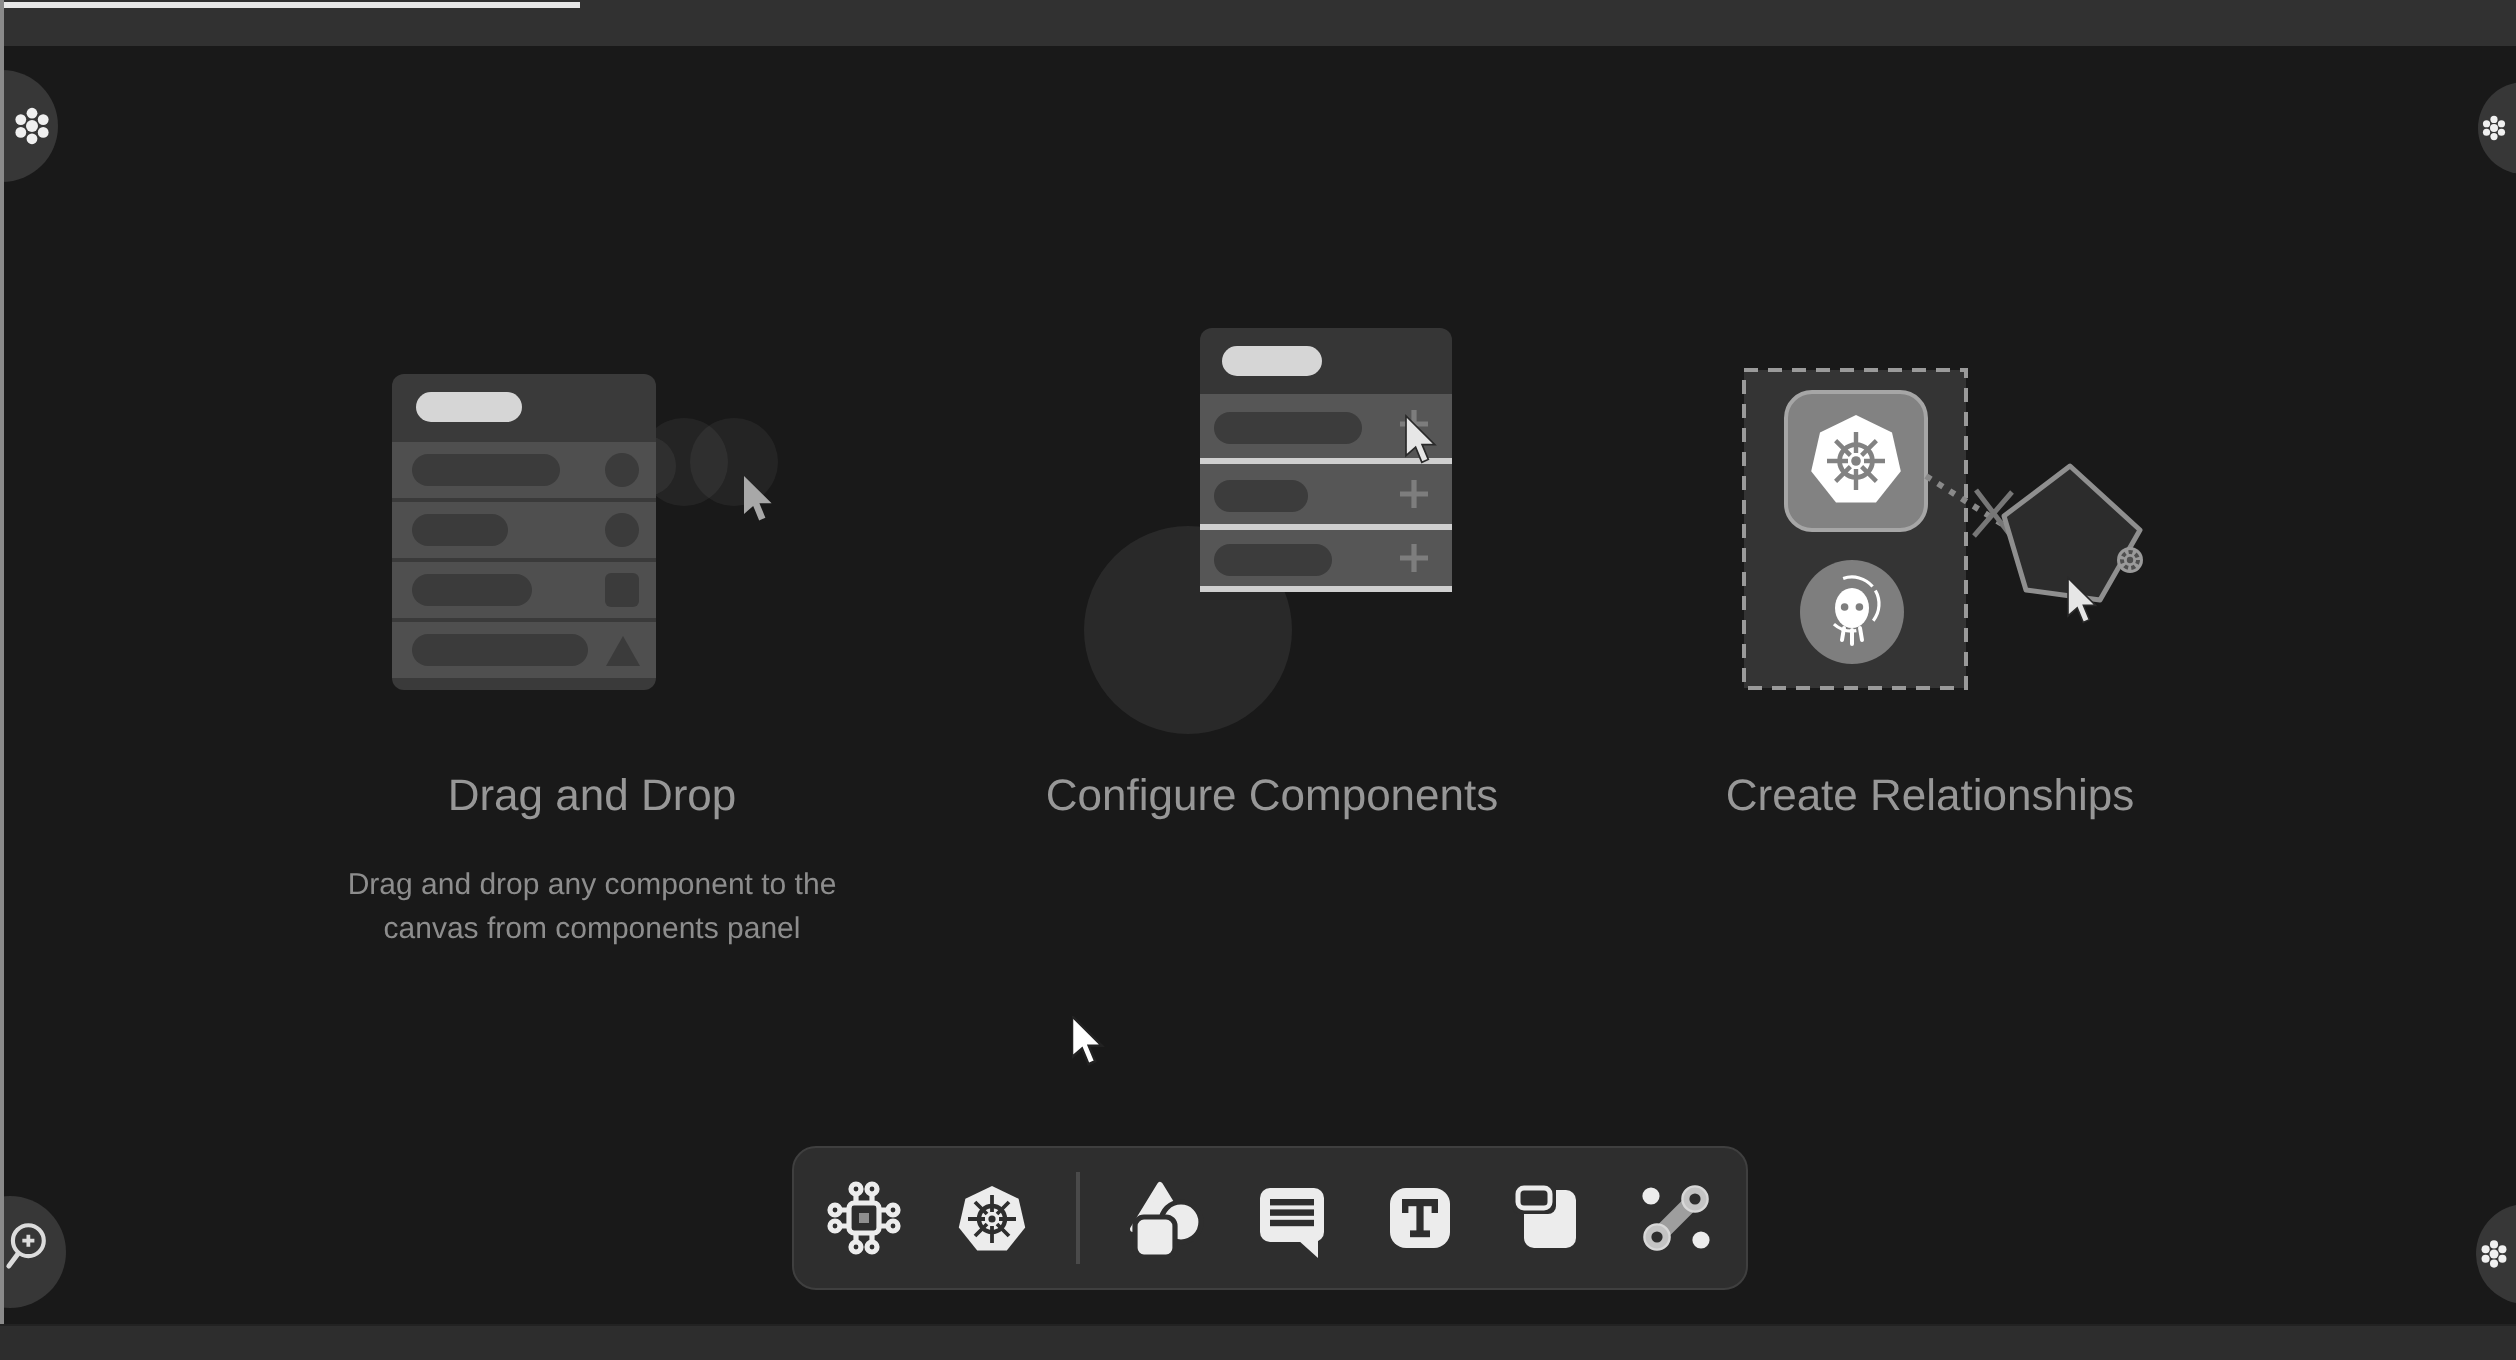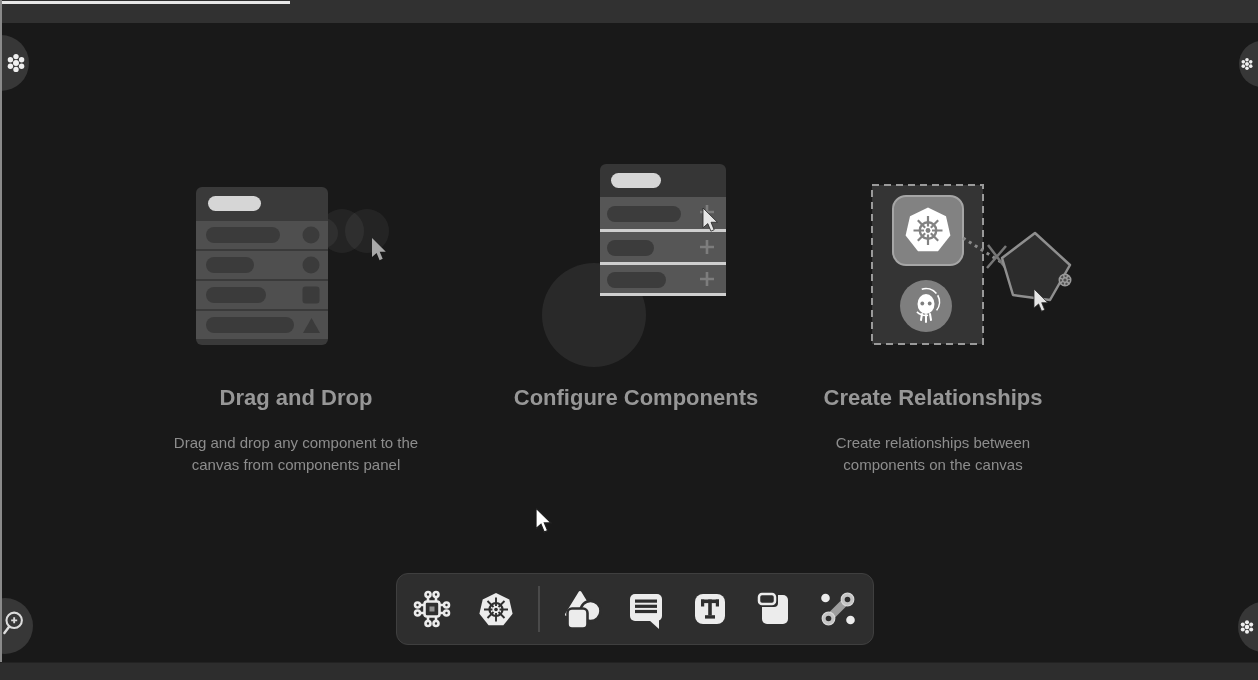--- a/index.html
+++ b/index.html
@@ -17,25 +17,25 @@
     display:flex;align-items:center;justify-content:center}
   .dock-btn svg{display:block}
   .dock-tl{left:-27px;top:35px;width:56px;height:56px}
   .dock-bl{left:-23px;top:598px;width:56px;height:56px}
   .dock-tr{left:1239px;top:41px;width:46px;height:46px}
   .dock-br{left:1238px;top:602px;width:50px;height:50px}
 
   .illus{position:absolute;z-index:5}
 
   .card-text{position:absolute;top:385px;z-index:6;text-align:center}
-  .card-title{font-size:22px;line-height:26px;color:#979797;font-weight:700;margin:0}
+  .card-title{font-size:22px;line-height:26px;color:#979797;font-weight:400;margin:0}
   .card-desc{font-size:15px;line-height:22px;color:#8d8d8d;margin:21px auto 14px auto}
   .ct-1{left:146px;width:300px}
   .ct-2{left:476px;width:320px}
-  .ct-3{left:803px;width:260px}
+  .ct-3{left:835px;width:260px}
   .ct-1 .card-desc{max-width:280px}
   .ct-2 .card-desc{max-width:320px}
   .ct-3 .card-desc{max-width:230px}
 
   .toolbar{position:absolute;left:396px;top:573px;width:478px;height:72px;background:#2e2e2e;
     border:1px solid #3f3f3f;border-radius:12px;box-sizing:border-box;z-index:15;
     display:flex;align-items:center;justify-content:center;gap:20px}
   .tool-btn{border:none;background:transparent;padding:0;width:44px;height:44px;cursor:pointer;
     display:flex;align-items:center;justify-content:center}
   .tool-divider{width:2px;height:46px;background:#4a4a4a}
@@ -198,21 +198,20 @@
 
 <div class="card-text ct-1">
   <h2 class="card-title">Drag and Drop</h2>
   <p class="card-desc">Drag and drop any component to the canvas from components panel</p>
 </div>
 <div class="card-text ct-2">
   <h2 class="card-title">Configure Components</h2>
 </div>
 <div class="card-text ct-3">
   <h2 class="card-title">Create Relationships</h2>
-  <p class="card-desc">Create relationships between components on the canvas</p>
 </div>
 
 <svg class="cursor-free" style="left:536px;top:508px" width="20" height="27" viewBox="0 0 20 27">
   <g transform="scale(1.25)">
     <path d="M0 0 L0 16.5 L4 13 L6.6 19.3 L9.3 18.1 L6.7 11.9 L12 11.9 Z" fill="#ffffff" stroke="#222222" stroke-width="1"></path>
   </g>
 </svg>
 
 <div class="toolbar">
 

